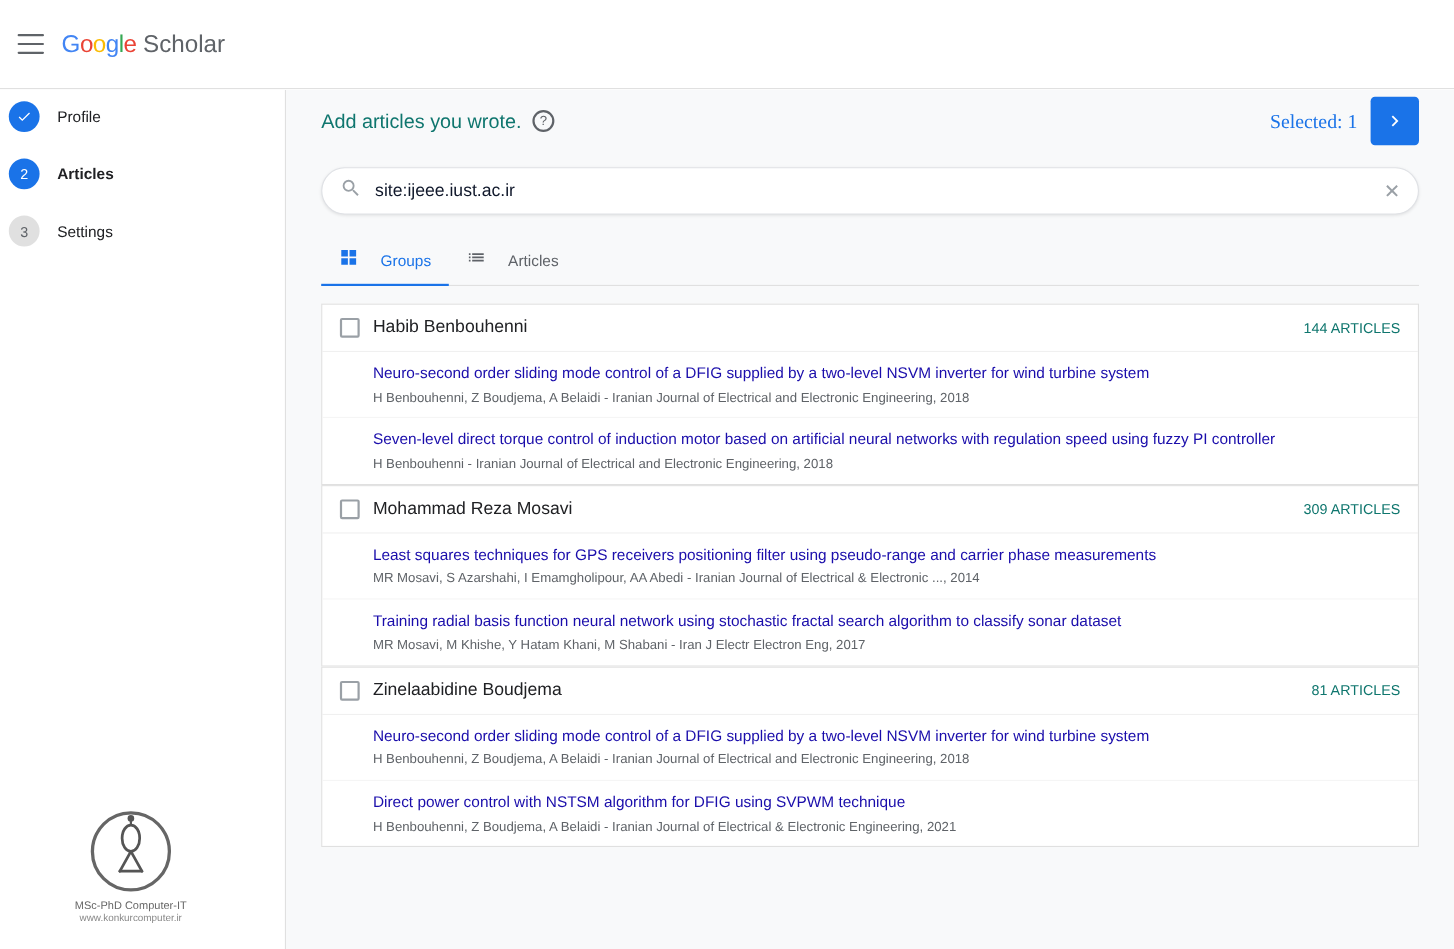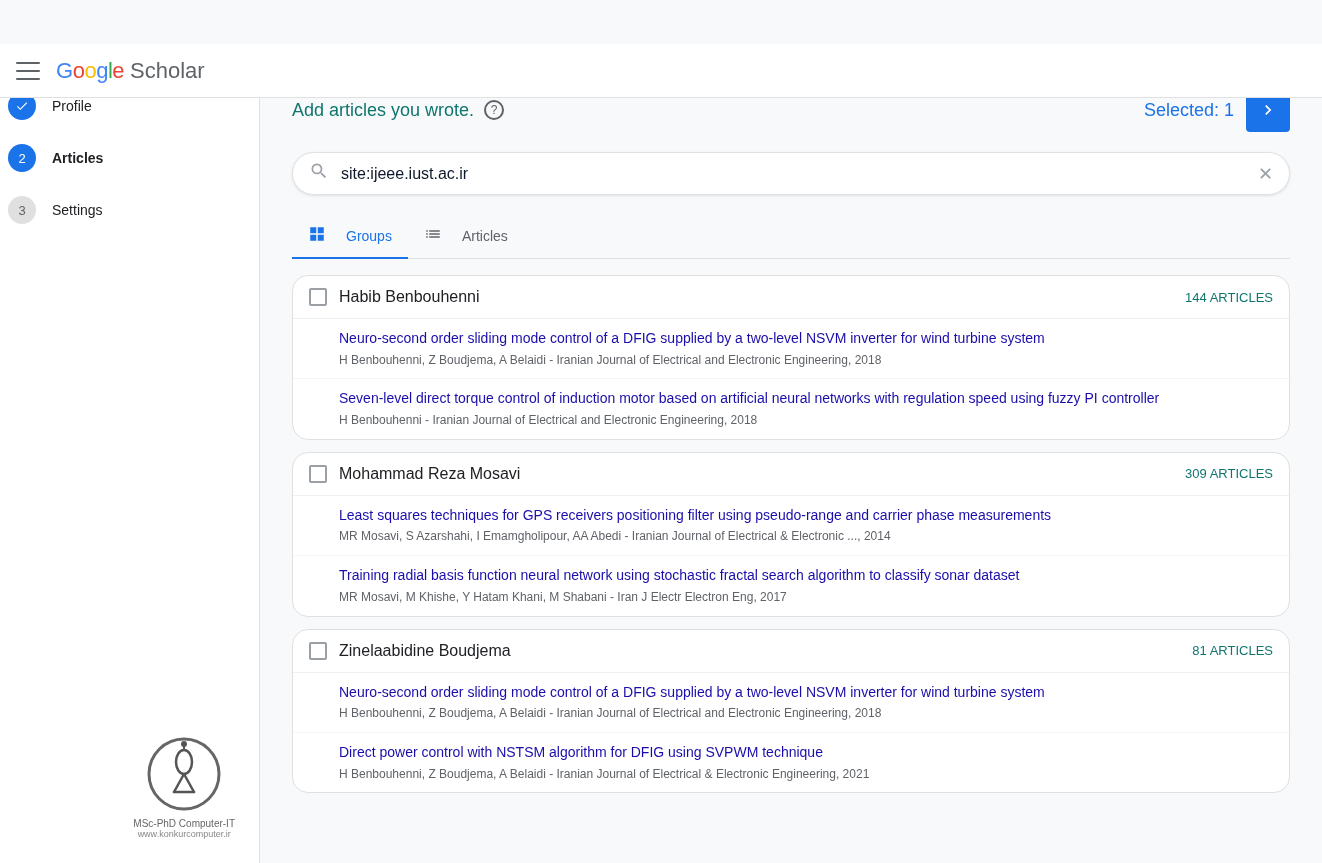--- a/index.html
+++ b/index.html
@@ -5,25 +5,24 @@
     * { box-sizing: border-box; margin: 0; padding: 0; }
     body { font-family: Arial, sans-serif; background: #f8f9fa; color: #202124; font-size: 14px; }
 
     
     .header {
       background: #fff;
       border-bottom: 1px solid #e0e0e0;
       display: flex;
       align-items: center;
       padding: 0 16px;
-      height: 54px;
+      height: 81px;
       position: fixed;
       top: 0; left: 0; right: 0;
       z-index: 100;
-      margin-top: 44px;
     }
     .hamburger-icon {
       width: 24px; height: 18px;
       display: flex; flex-direction: column; justify-content: space-between;
       cursor: pointer; margin-right: 16px;
     }
     .hamburger-icon span {
       display: block; height: 2px; background: #5f6368; border-radius: 1px;
     }
     .logo {
@@ -87,21 +86,22 @@
       color: #202124;
     }
     .sidebar-item.active .sidebar-label {
       font-weight: 700;
     }
     .sidebar-logo {
       margin-top: auto;
       padding: 24px;
       display: flex;
       flex-direction: column;
-      align-items: flex-end;
+      align-items: flex-start;
+      margin-left: 44px;
     }
     .sidebar-logo-text {
       font-size: 10px; color: #666; margin-top: 4px; text-align: center;
     }
     .sidebar-logo-url {
       font-size: 9px; color: #888;
     }
 
     
     .main {
@@ -123,21 +123,21 @@
     .add-articles-text {
       font-size: 18px; color: #0f766e;
     }
     .help-icon {
       width: 20px; height: 20px;
       border-radius: 50%; border: 2px solid #5f6368;
       display: flex; align-items: center; justify-content: center;
       font-size: 12px; color: #5f6368; cursor: pointer;
     }
     .top-bar-right {
-      display: flex; align-items: center; gap: 12px;
+      display: flex; align-items: center; gap: 12px; font-family: Liberation Serif, serif;
     }
     .selected-text {
       font-size: 18px; color: #1a73e8; font-weight: 500;
     }
     .arrow-btn {
       width: 44px; height: 44px;
       background: #1a73e8;
       border: none;
       border-radius: 4px;
       display: flex; align-items: center; justify-content: center;
@@ -185,22 +185,22 @@
     .tab.active {
       color: #1a73e8;
       border-bottom: 2px solid #1a73e8;
     }
     .tab-icon { font-size: 16px; }
 
     
     .group-card {
       background: #fff;
       border: 1px solid #e0e0e0;
-      border-radius: 16px;
-      margin-bottom: 12px;
+      border-radius: 0;
+      margin-bottom: 0;
     }
     .group-header {
       display: flex;
       align-items: center;
       padding: 12px 16px;
       border-bottom: 1px solid #f0f0f0;
       gap: 12px;
     }
     .group-checkbox {
       width: 18px; height: 18px;

